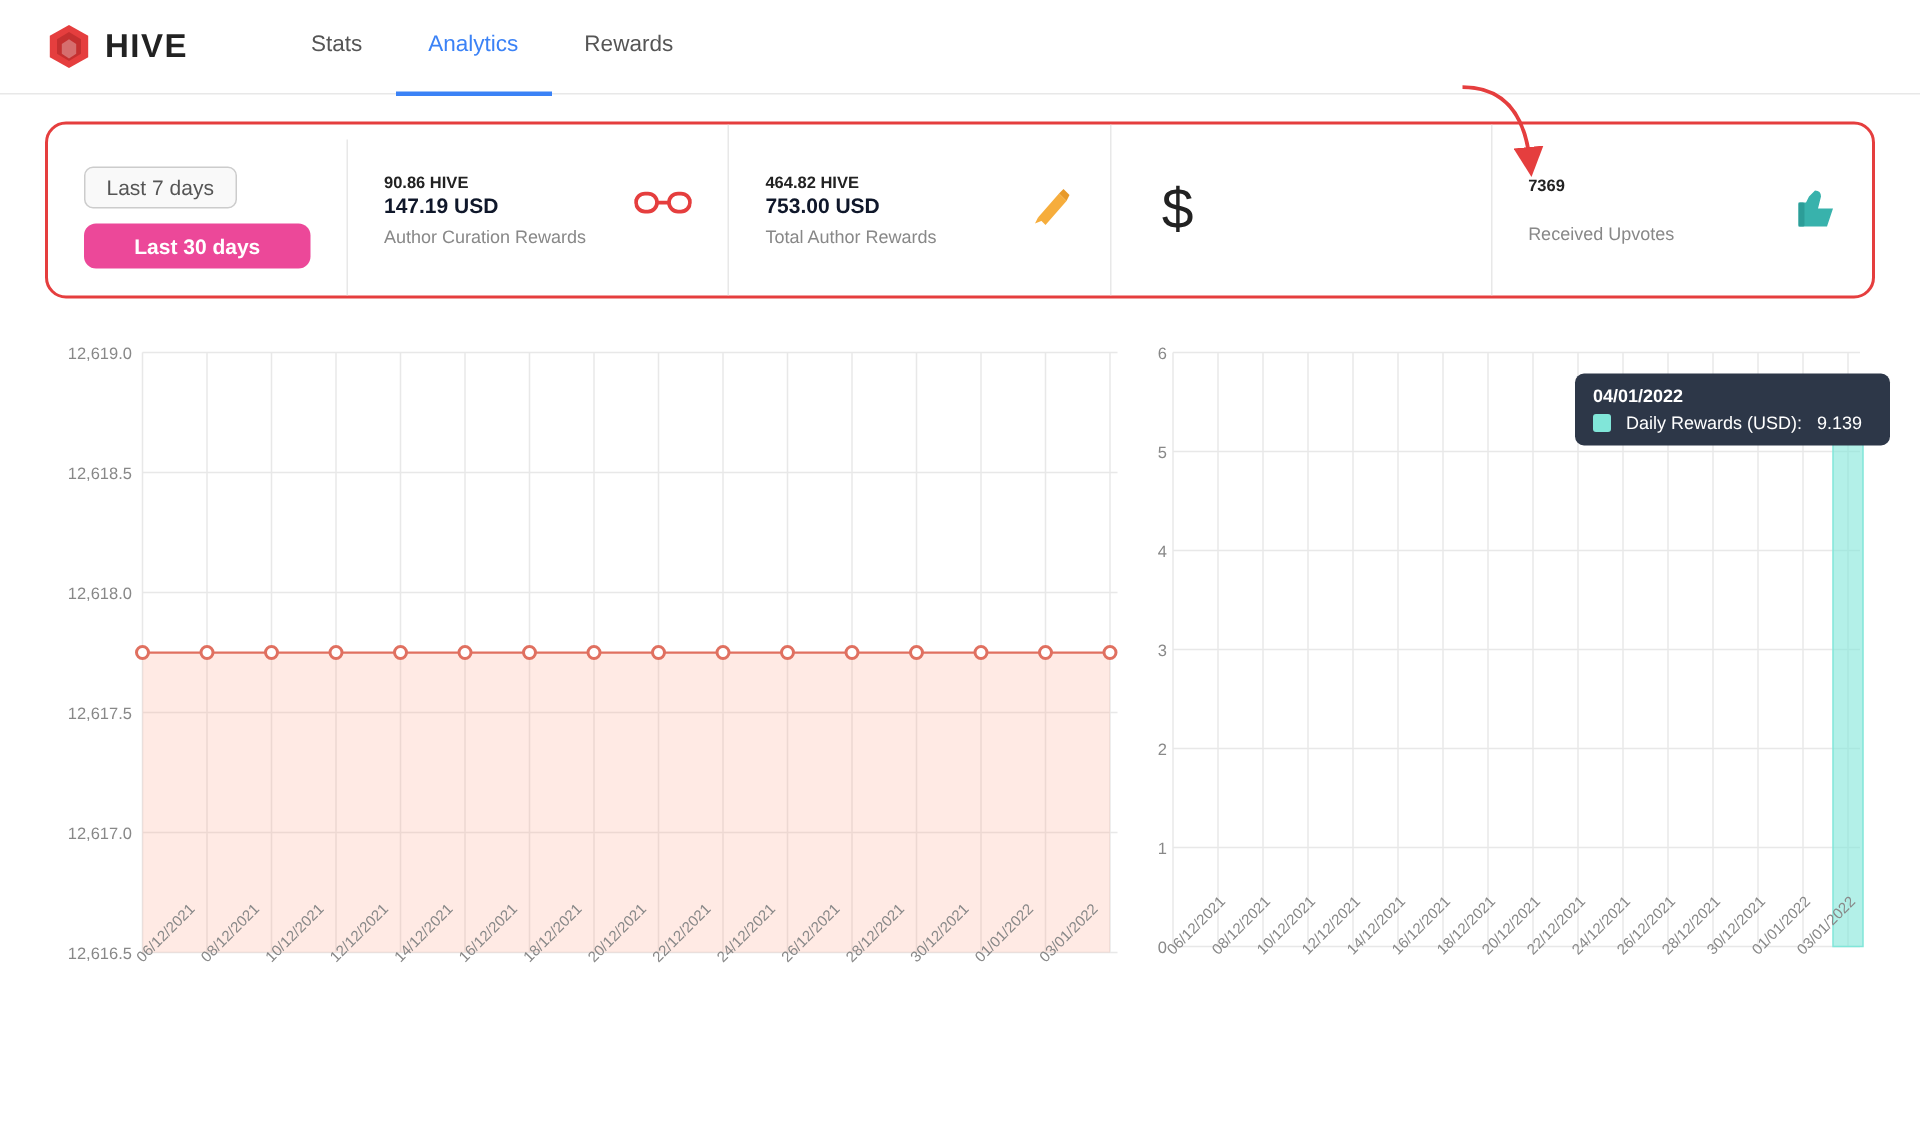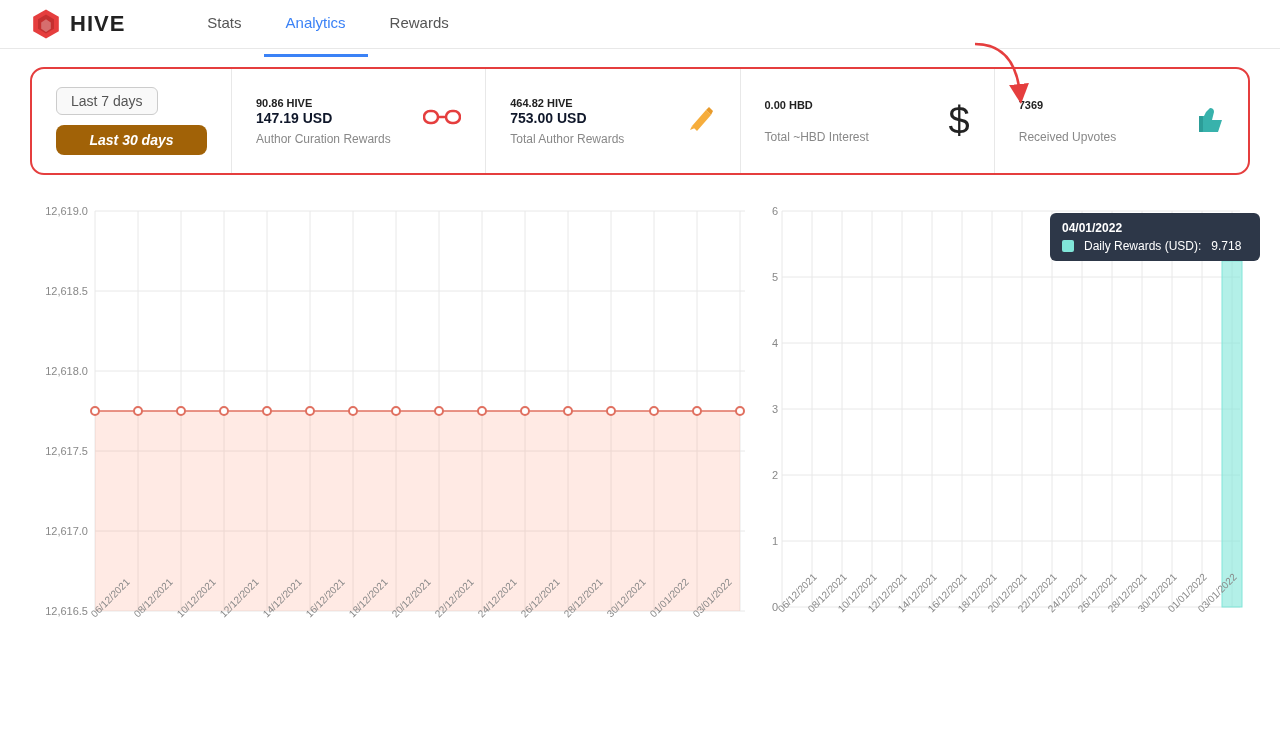--- a/index.html
+++ b/index.html
@@ -1,33 +1,33 @@
 <!DOCTYPE html>
 <html><head>
   <meta charset="utf-8">
   <style>
     * { box-sizing: border-box; margin: 0; padding: 0; }
     body { font-family: -apple-system, BlinkMacSystemFont, 'Segoe UI', Arial, sans-serif; background: #fff; color: #333; width: 1280px; min-height: 756px; overflow-x: hidden; }
 
     
-    .header { display: flex; align-items: center; padding: 0 30px; height: 49px; border-bottom: 1px solid #e8e8e8; }
+    .header { display: flex; align-items: center; padding: 0 30px; height: 63px; border-bottom: 1px solid #e8e8e8; }
     .logo { display: flex; align-items: center; gap: 8px; margin-right: 60px; }
     .logo-icon { width: 32px; height: 32px; }
     .logo-text { font-size: 22px; font-weight: 700; letter-spacing: 1px; color: #222; }
     .nav { display: flex; gap: 0; }
     .nav-item { padding: 0 22px; height: 65px; display: flex; align-items: center; font-size: 15px; color: #555; cursor: pointer; border-bottom: 3px solid transparent; text-decoration: none; }
     .nav-item.active { color: #3b82f6; border-bottom: 3px solid #3b82f6; font-weight: 500; }
 
     
     .stats-bar { margin: 18px 30px; border: 2px solid #e53e3e; border-radius: 14px; display: flex; align-items: stretch; overflow: hidden; }
     .stat-cell { flex: 1; padding: 18px 24px; border-right: 1px solid #e8e8e8; position: relative; display: flex; align-items: center; justify-content: space-between; }
     .stat-cell:last-child { border-right: none; }
-    .stat-cell.date-cell { flex-direction: column; align-items: flex-start; gap: 10px; min-width: 160px; max-width: 200px; }
+    .stat-cell.date-cell { flex-direction: column; align-items: flex-start; gap: 10px; min-width: 160px; max-width: 200px; margin-top: 10px; }
     .date-label { font-size: 14px; color: #555; font-weight: 500; border: 1px solid #ccc; padding: 5px 14px; border-radius: 6px; background: #f9f9f9; }
-    .date-btn-active { font-size: 14px; color: #fff; font-weight: 600; padding: 7px 16px; border-radius: 8px; background: #a16207; border: none; cursor: pointer; width: 100%; text-align: center; font-style: italic; }
+    .date-btn-active { font-size: 14px; color: #fff; font-weight: 600; padding: 7px 16px; border-radius: 8px; background: #ec4899; border: none; cursor: pointer; width: 100%; text-align: center; }
     .stat-info { flex: 1; }
     .stat-value { font-size: 11px; font-weight: 700; color: #222; line-height: 1.3; }
     .stat-value-sub { font-size: 14px; font-weight: 600; color: #0f172a; }
     .stat-label { font-size: 12px; color: #888; margin-top: 6px; }
     .stat-icon { font-size: 28px; margin-left: 10px; }
     .icon-glasses { color: #e53e3e; font-size: 30px; }
     .icon-pencil { color: #f6ad3c; font-size: 26px; }
     .icon-dollar { color: #222; font-size: 32px; font-weight: 300; }
     .icon-thumbsup { color: #38b2ac; font-size: 28px; }
 
@@ -105,24 +105,20 @@
     <div class="stat-icon icon-pencil">
       <svg width="28" height="28" viewBox="0 0 28 28" fill="none" xmlns="http://www.w3.org/2000/svg">
         <path d="M4 22 L18 6 L23 11 L9 27 Z" fill="#f6ad3c"></path>
         <path d="M18 6 L21 3 L25 7 L23 11 Z" fill="#e89a2a"></path>
         <path d="M4 22 L2 26 L7 24 Z" fill="#f6ad3c"></path>
       </svg>
     </div>
   </div>
 
   <div class="stat-cell">
-    <div class="stat-info">
-      <div class="stat-value">0.00 HBD</div>
-      <div class="stat-label" style="margin-top:18px;">Total ~HBD Interest</div>
-    </div>
     <div class="stat-icon icon-dollar" style="font-size:38px; font-weight:200; color:#222; margin-left:10px;">$</div>
   </div>
 
   <div class="stat-cell">
     <div class="stat-info">
       <div class="stat-value">7369</div>
       <div class="stat-label" style="margin-top:18px;">Received Upvotes</div>
     </div>
     <div class="stat-icon icon-thumbsup">
       <svg width="32" height="32" viewBox="0 0 32 32" fill="none" xmlns="http://www.w3.org/2000/svg">
@@ -234,26 +230,26 @@
         <text transform="rotate(-45)" x="0" y="0" font-size="10" fill="#888">01/01/2022</text>
       </g>
       <g transform="translate(667,425)">
         <text transform="rotate(-45)" x="0" y="0" font-size="10" fill="#888">03/01/2022</text>
       </g>
     </svg>
   </div>
 
   <div class="chart-right" style="position:relative;">
     
-    <div class="tooltip-box" style="top:20px; right:0px; min-width:210px;">
+    <div class="tooltip-box" style="top:32px; right:0px; min-width:210px;">
       <div class="tooltip-title">04/01/2022</div>
       <div class="tooltip-row">
         <div class="tooltip-color"></div>
         <span>Daily Rewards (USD):</span>
-        <span>9.718</span>
+        <span>9.139</span>
       </div>
     </div>
 
     <svg width="500" height="480" viewBox="0 0 500 480">
 
       <text x="18" y="22" font-size="11" fill="#888" text-anchor="end">6</text>
       <text x="18" y="88" font-size="11" fill="#888" text-anchor="end">5</text>
       <text x="18" y="154" font-size="11" fill="#888" text-anchor="end">4</text>
       <text x="18" y="220" font-size="11" fill="#888" text-anchor="end">3</text>
       <text x="18" y="286" font-size="11" fill="#888" text-anchor="end">2</text>

